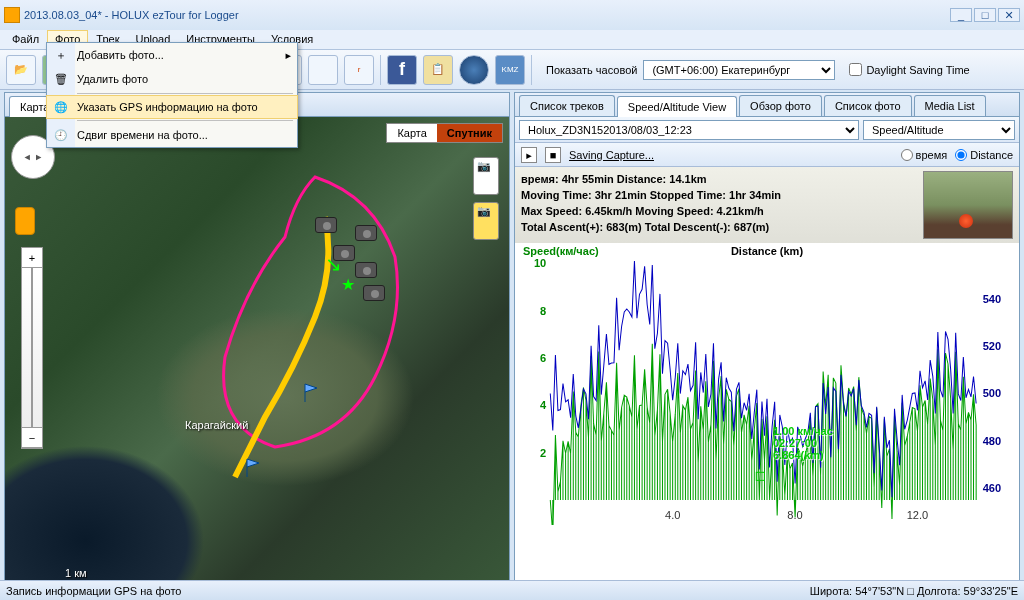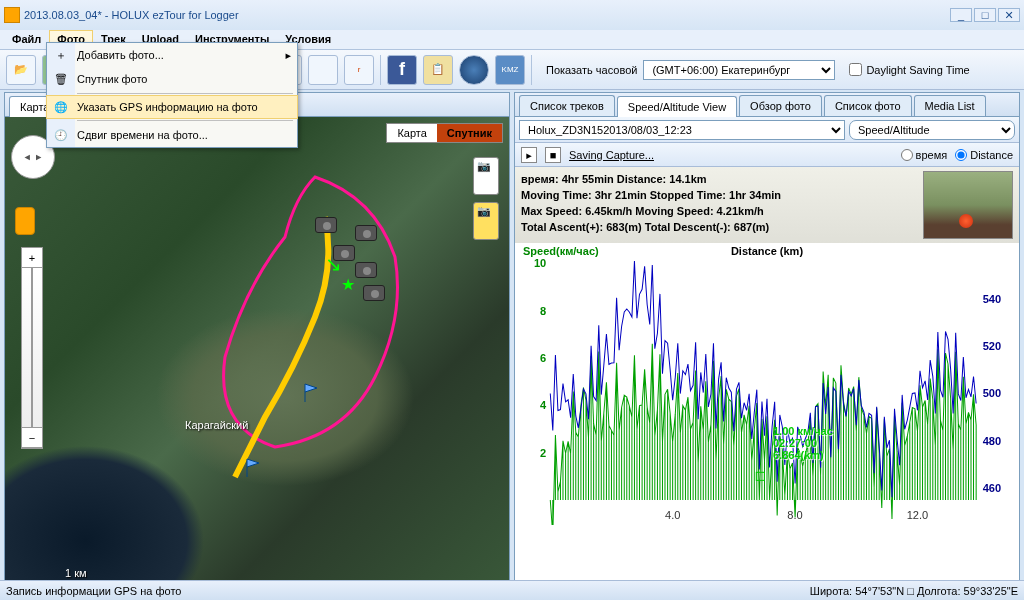--- a/index.html
+++ b/index.html
@@ -3,21 +3,21 @@
 <meta charset="utf-8">
 <style>
 * { box-sizing: border-box; margin: 0; padding: 0; font-family: Tahoma, Arial, sans-serif; font-size: 11px; }
 body { background: #d6e5f5; width: 1024px; height: 600px; overflow: hidden; position: relative; }
 .titlebar { height: 22px; background: linear-gradient(#e8f0fb,#d6e5f5); display: flex; align-items: center; padding: 15px 4px; color: #1a4b8c; }
 .titlebar .icon { width: 16px; height: 16px; background: #ffa500; border: 1px solid #cc8400; margin-right: 4px; }
 .titlebar .title { flex: 1; }
 .winbtns { display: flex; gap: 2px; }
 .winbtn { width: 22px; height: 14px; background: #e8f0fb; border: 1px solid #9cb8d8; text-align: center; line-height: 12px; cursor: pointer; }
 .menubar { height: 20px; background: #e8f0fb; display: flex; padding: 0 4px; border-bottom: 1px solid #b0c4de; }
-.menubar .mi { padding: 3px 8px; cursor: pointer; font-weight: bold; }
+.menubar .mi { padding: 3px 8px; cursor: pointer; }
 .menubar .mi.active { background: #fff8e0; border: 1px solid #f0d070; padding: 2px 7px; }
 .toolbar { height: 40px; background: linear-gradient(#f4f8fd,#dce8f7); display: flex; align-items: center; padding: 0 6px; gap: 6px; border-bottom: 1px solid #a8bcd8; }
 .tbtn { width: 30px; height: 30px; border: 1px solid #a8bcd8; background: #f0f6fd; border-radius: 3px; display: flex; align-items: center; justify-content: center; cursor: pointer; }
 .tsep { width: 1px; height: 30px; background: #b0c4de; }
 .fb { background: #3b5998; color: #fff; font-weight: bold; font-size: 18px; }
 .ge { background: radial-gradient(circle,#4a7fb8,#1a3d6b); border-radius: 50%; }
 .kmz { background: #5a8cc5; color: #fff; font-size: 8px; text-align: center; }
 .tzlabel { margin-left: 8px; }
 .tzselect { width: 192px; height: 20px; border: 1px solid #7b9ebd; background: #fff; padding: 0 4px; }
 .chk { display: flex; align-items: center; gap: 4px; margin-left: 8px; }
@@ -56,21 +56,21 @@
 .mapattr { position:absolute; right:6px; bottom:4px; color:#ccc; font-size:9px; }
 .mapattr span { text-decoration:underline; margin:0 3px; cursor:pointer; }
 .flag { position:absolute; width:20px; height:20px; }
 .flag svg { width:100%; height:100%; }
 .star { position:absolute; width:16px; height:16px; color:#0f0; font-size:16px; }
 .arrow { position:absolute; color:#0f0; font-size:20px; }
 
 .rcontrols { height:26px; background:linear-gradient(#f0f6fd,#dce8f7); display:flex; align-items:center; padding:0 4px; gap:4px; border-bottom:1px solid #a8bcd8; }
 .rcontrols select { height:20px; border:1px solid #7b9ebd; background:#fff; padding:0 4px; }
 .rcontrols .sel1 { flex:1; }
-.rcontrols .sel2 { width:166px;border-radius:7px; }
+.rcontrols .sel2 { width:152px; }
 .rcontrols2 { height:24px; background:linear-gradient(#f0f6fd,#dce8f7); display:flex; align-items:center; padding:0 6px; gap:8px; border-bottom:1px solid #a8bcd8; }
 .pbtn { width:16px; height:16px; border:1px solid #888; background:#fff; text-align:center; line-height:14px; cursor:pointer; }
 .radio { display:flex; align-items:center; gap:3px; }
 .radio input { width:12px; height:12px; }
 .stats { background:linear-gradient(#f0f0e8,#e0e0d8); padding:4px 6px; font-size:12px; font-weight:bold; line-height:16px; display:flex; }
 .stats .txt { flex:1; }
 .stats .img { width:90px; height:68px; background:linear-gradient(#9ab080 0%,#7a9060 50%,#5a4030 80%); border:1px solid #888; position:relative; }
 .stats .img::after { content:''; position:absolute; left:40%; bottom:15%; width:14px; height:14px; background:radial-gradient(circle,#ff6030,#cc3010); border-radius:50%; }
 .chart { flex:1; position:relative; background:#fff; }
 .chart .title-l { position:absolute; left:8px; top:2px; color:#080; font-weight:bold; }
@@ -270,21 +270,21 @@
 </div>
 
 <div class="dropdown">
   <div class="di">
     <span class="icn">＋</span>
     <span>Добавить фото...</span>
     <span class="arr">▸</span>
   </div>
   <div class="di">
     <span class="icn">🗑</span>
-    <span>Спутник фото</span>
+    <span>Удалить фото</span>
   </div>
   <div class="sep"></div>
   <div class="di hl">
     <span class="icn">🌐</span>
     <span>Указать GPS информацию на фото</span>
   </div>
   <div class="sep"></div>
   <div class="di">
     <span class="icn">🕘</span>
     <span>Сдвиг времени на фото...</span>

